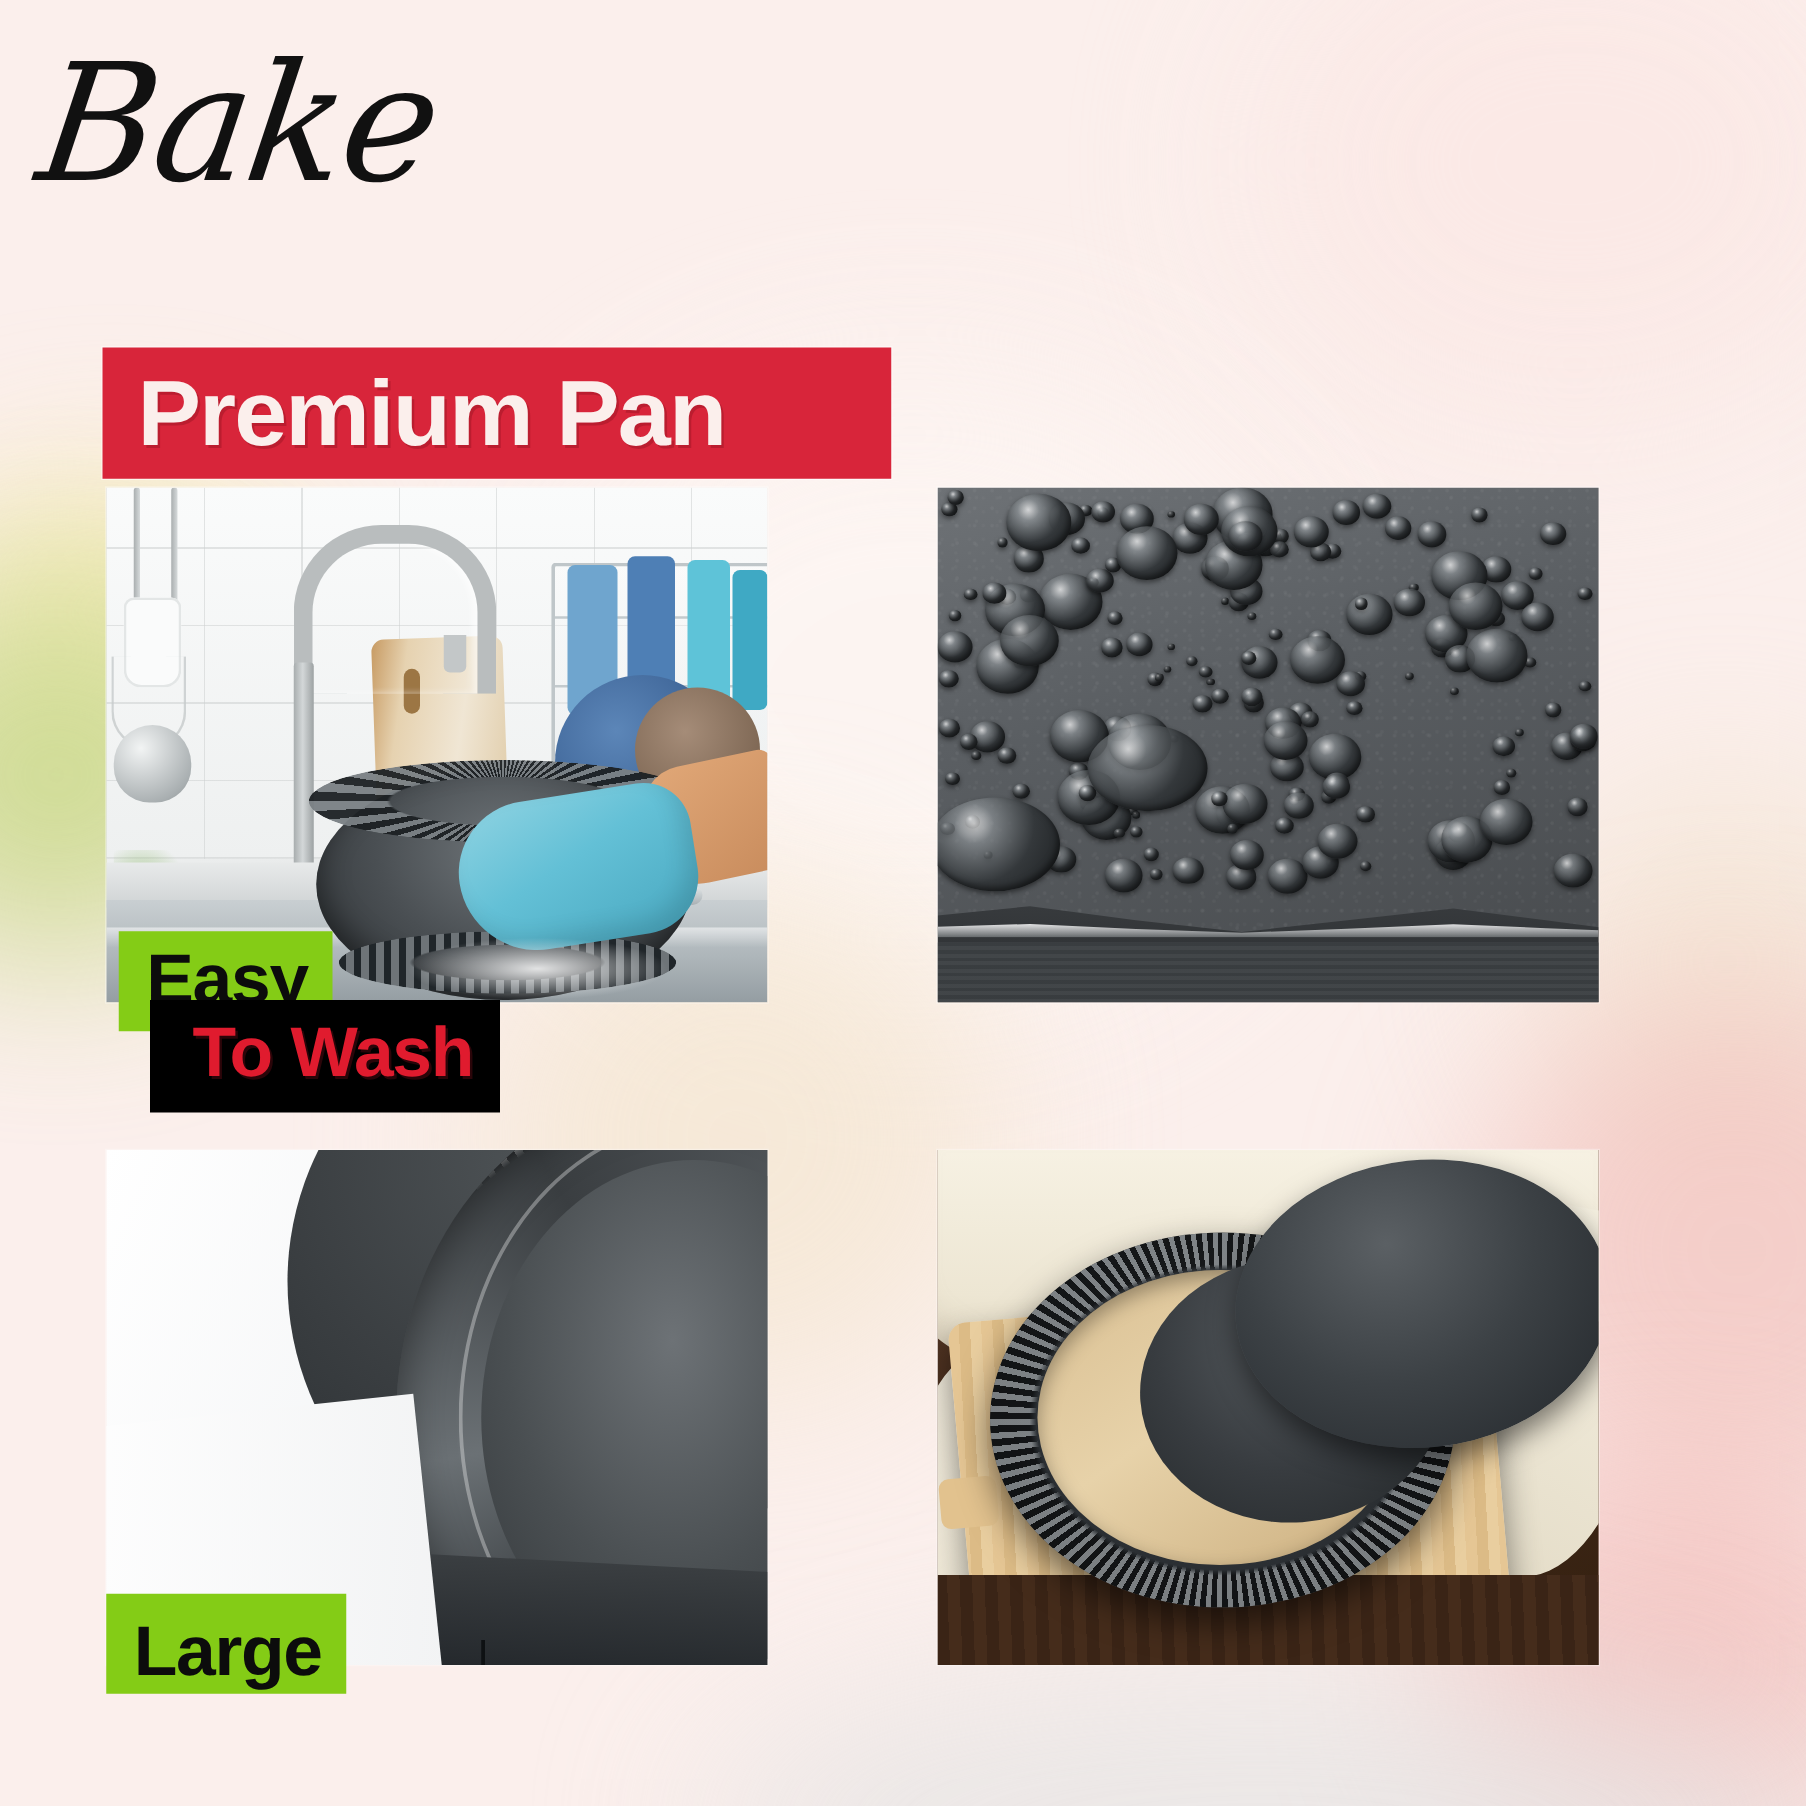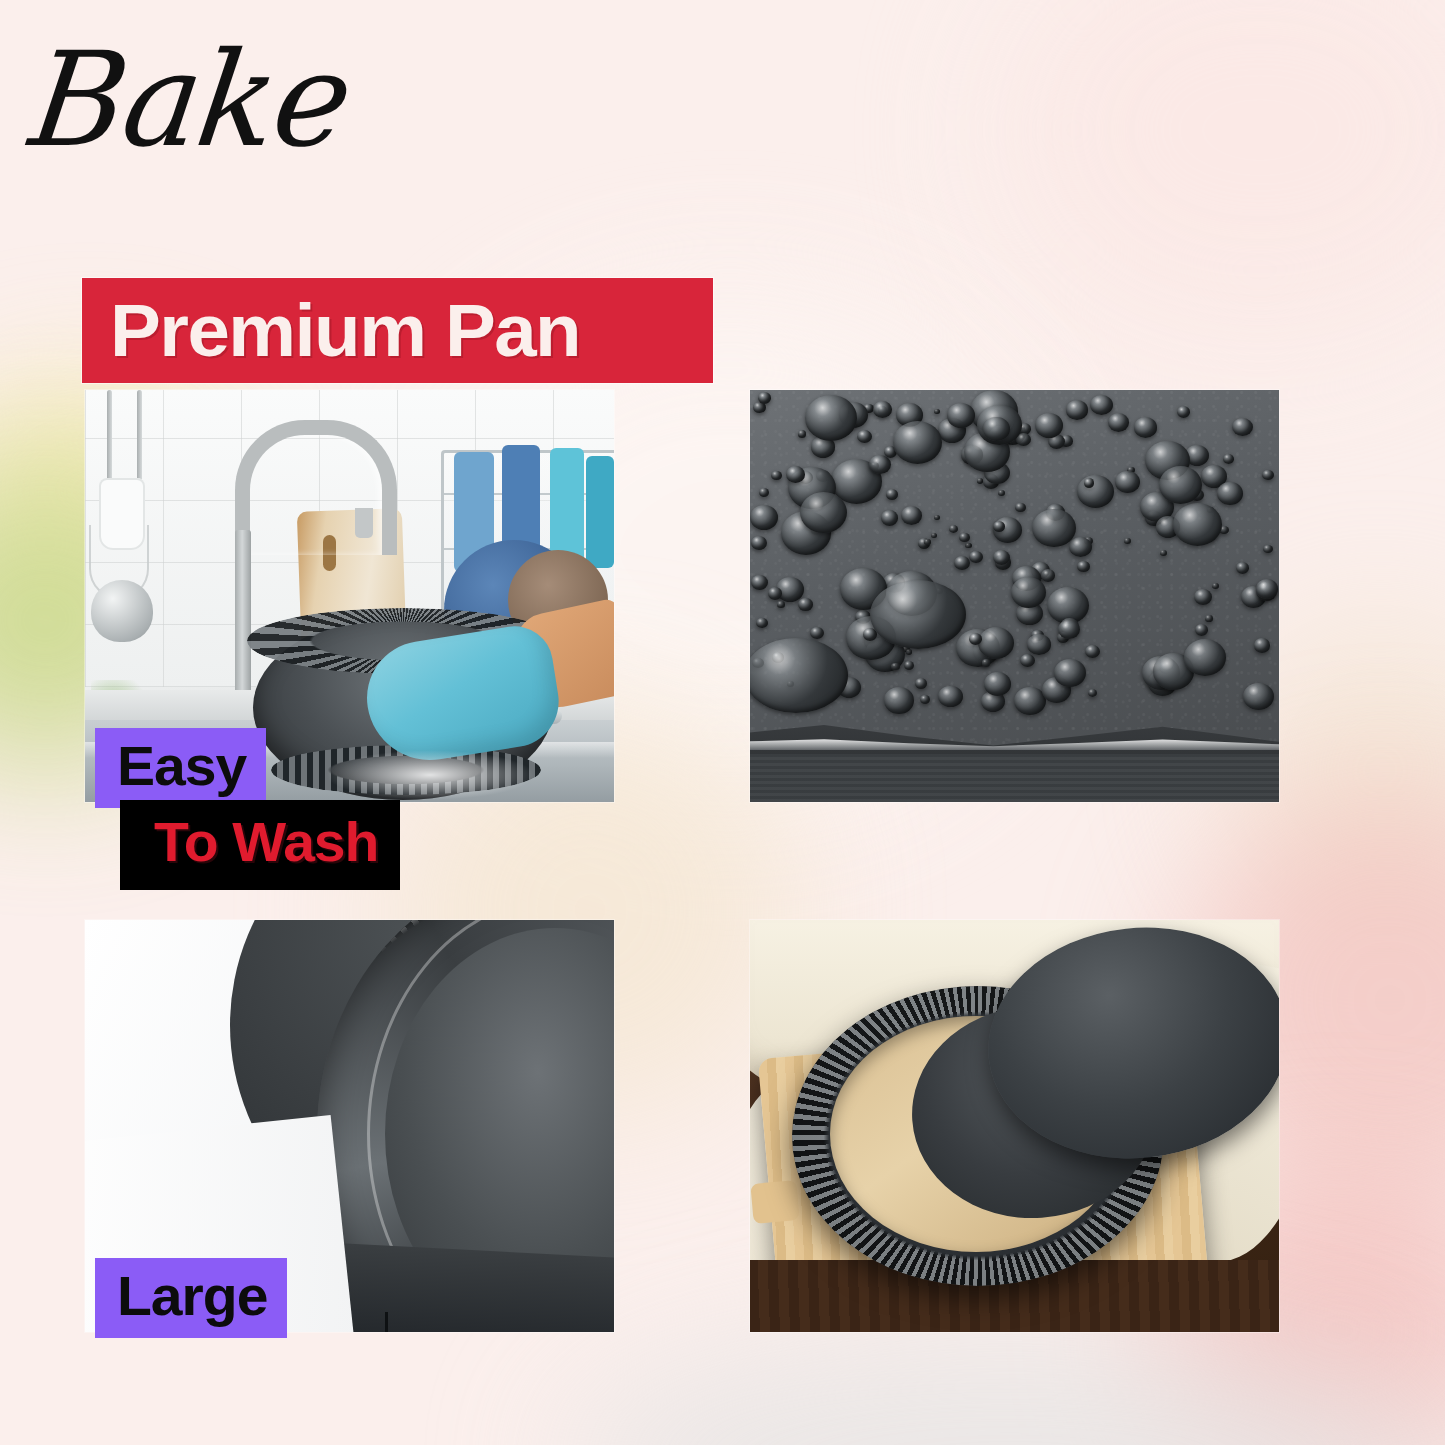--- a/index.html
+++ b/index.html
@@ -277,24 +277,25 @@
       border-radius:50%;
       background: radial-gradient(ellipse at 45% 30%,#53585C 0%,#383C40 50%,#232729 100%);
       transform: rotate(-4deg); }
   .p4 .table-edge { position:absolute; left:0; right:0; bottom:0; height:72px;
       background: repeating-linear-gradient(88deg,#3A2416 0 10px,#452C1B 10px 20px); }
 
   
   .cap-top {
     position: absolute;
     z-index: 6;
-    background: #8b5cf6;
+    background: #84cc16;
     display: flex;
     align-items: center;
     padding: 2px 22px 6px 22px;
+    margin-top: 17px;
   }
   .cap-top span {
     color: #0C0C0C;
     font-family: "Liberation Sans", sans-serif;
     font-weight: 700;
     font-size: 56px;
     line-height: 1;
     letter-spacing: -1px;
     white-space: nowrap;
     transform: scaleX(1.02);
@@ -317,21 +318,21 @@
     letter-spacing: -1px;
     white-space: nowrap;
     transform: scaleX(1.02);
     transform-origin: left center;
     text-shadow: 2px 2px 0 rgba(150,18,32,.28);
   }
   #cap1-top    { left: 95px;  top: 728px;  height: 72px; }
   #cap1-bottom { left: 120px; top: 800px;  height: 76px; }
   #cap2-top    { left: 760px; top: 728px;  height: 72px; }
   #cap2-bottom { left: 785px; top: 800px;  height: 76px; }
-  #cap3-top    { left: 95px;  top: 1258px; height: 72px; }
+  #cap3-top    { left: 85px;  top: 1258px; height: 72px; align-items: flex-end; }
   #cap3-bottom { left: 120px; top: 1330px; height: 76px; }
   #cap4-top    { left: 760px; top: 1258px; height: 72px; }
   #cap4-bottom { left: 785px; top: 1330px; height: 76px; }
 </style>
 </head>
 <body>
 
 <div id="poster">
 
   <div class="bg-layer">

